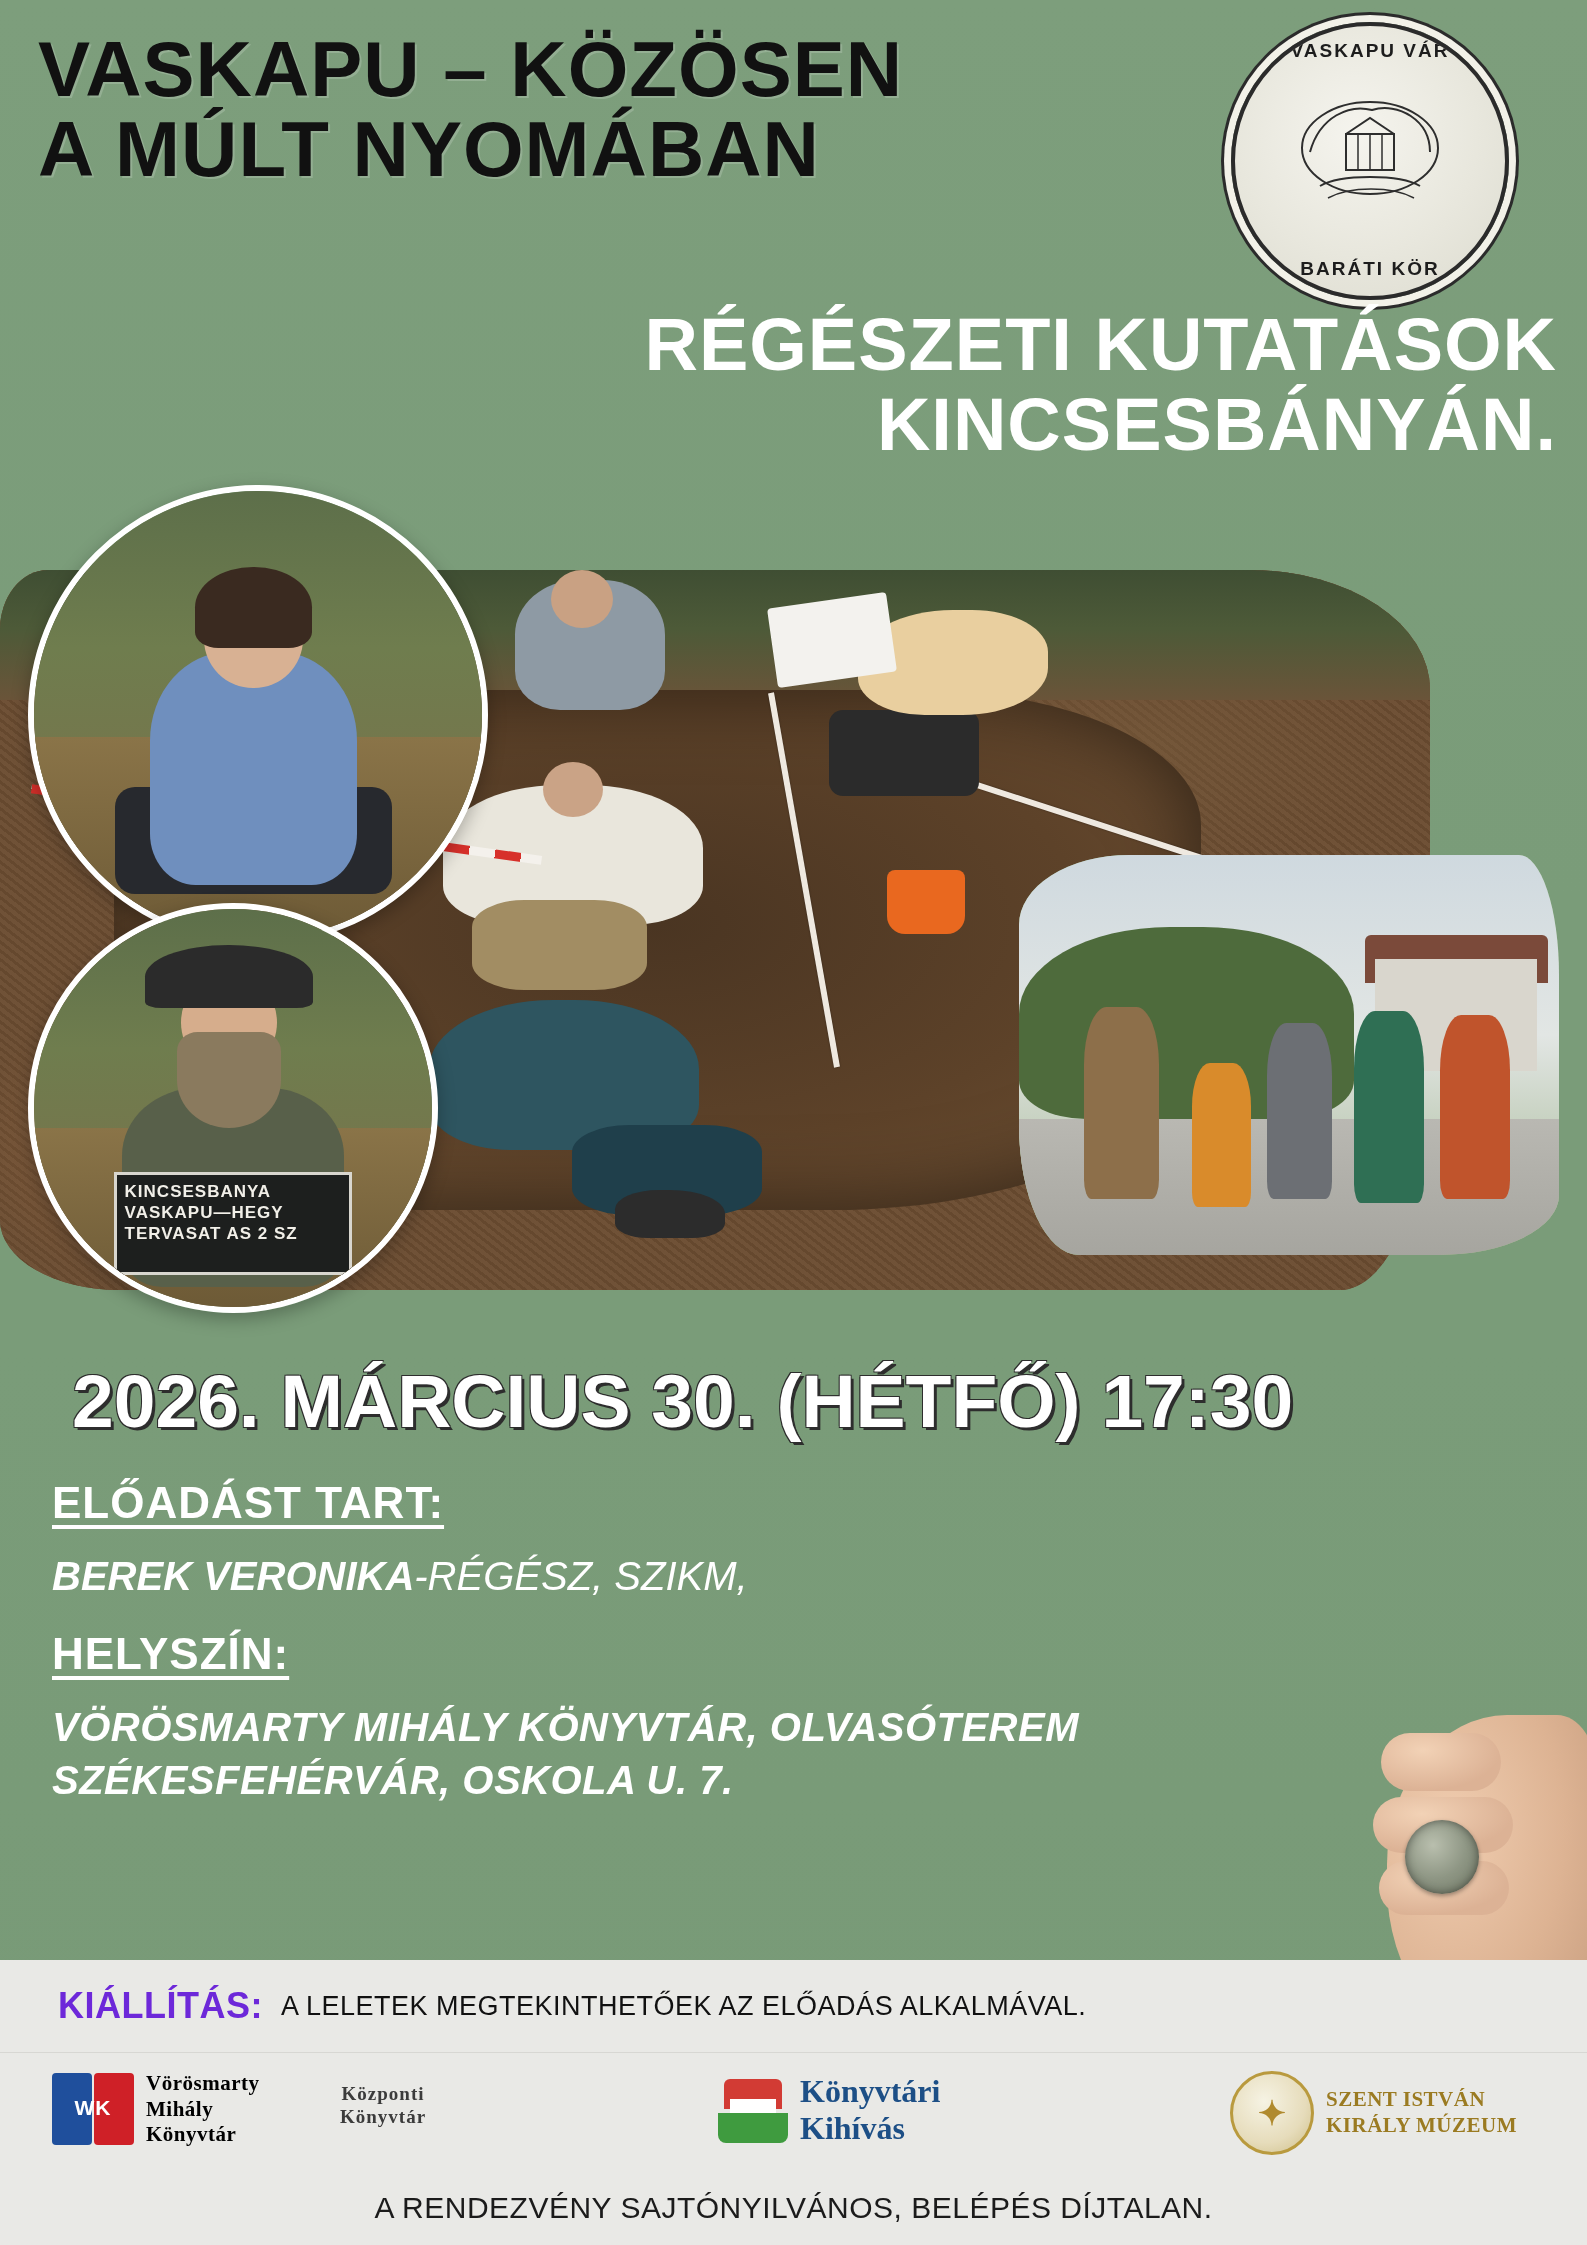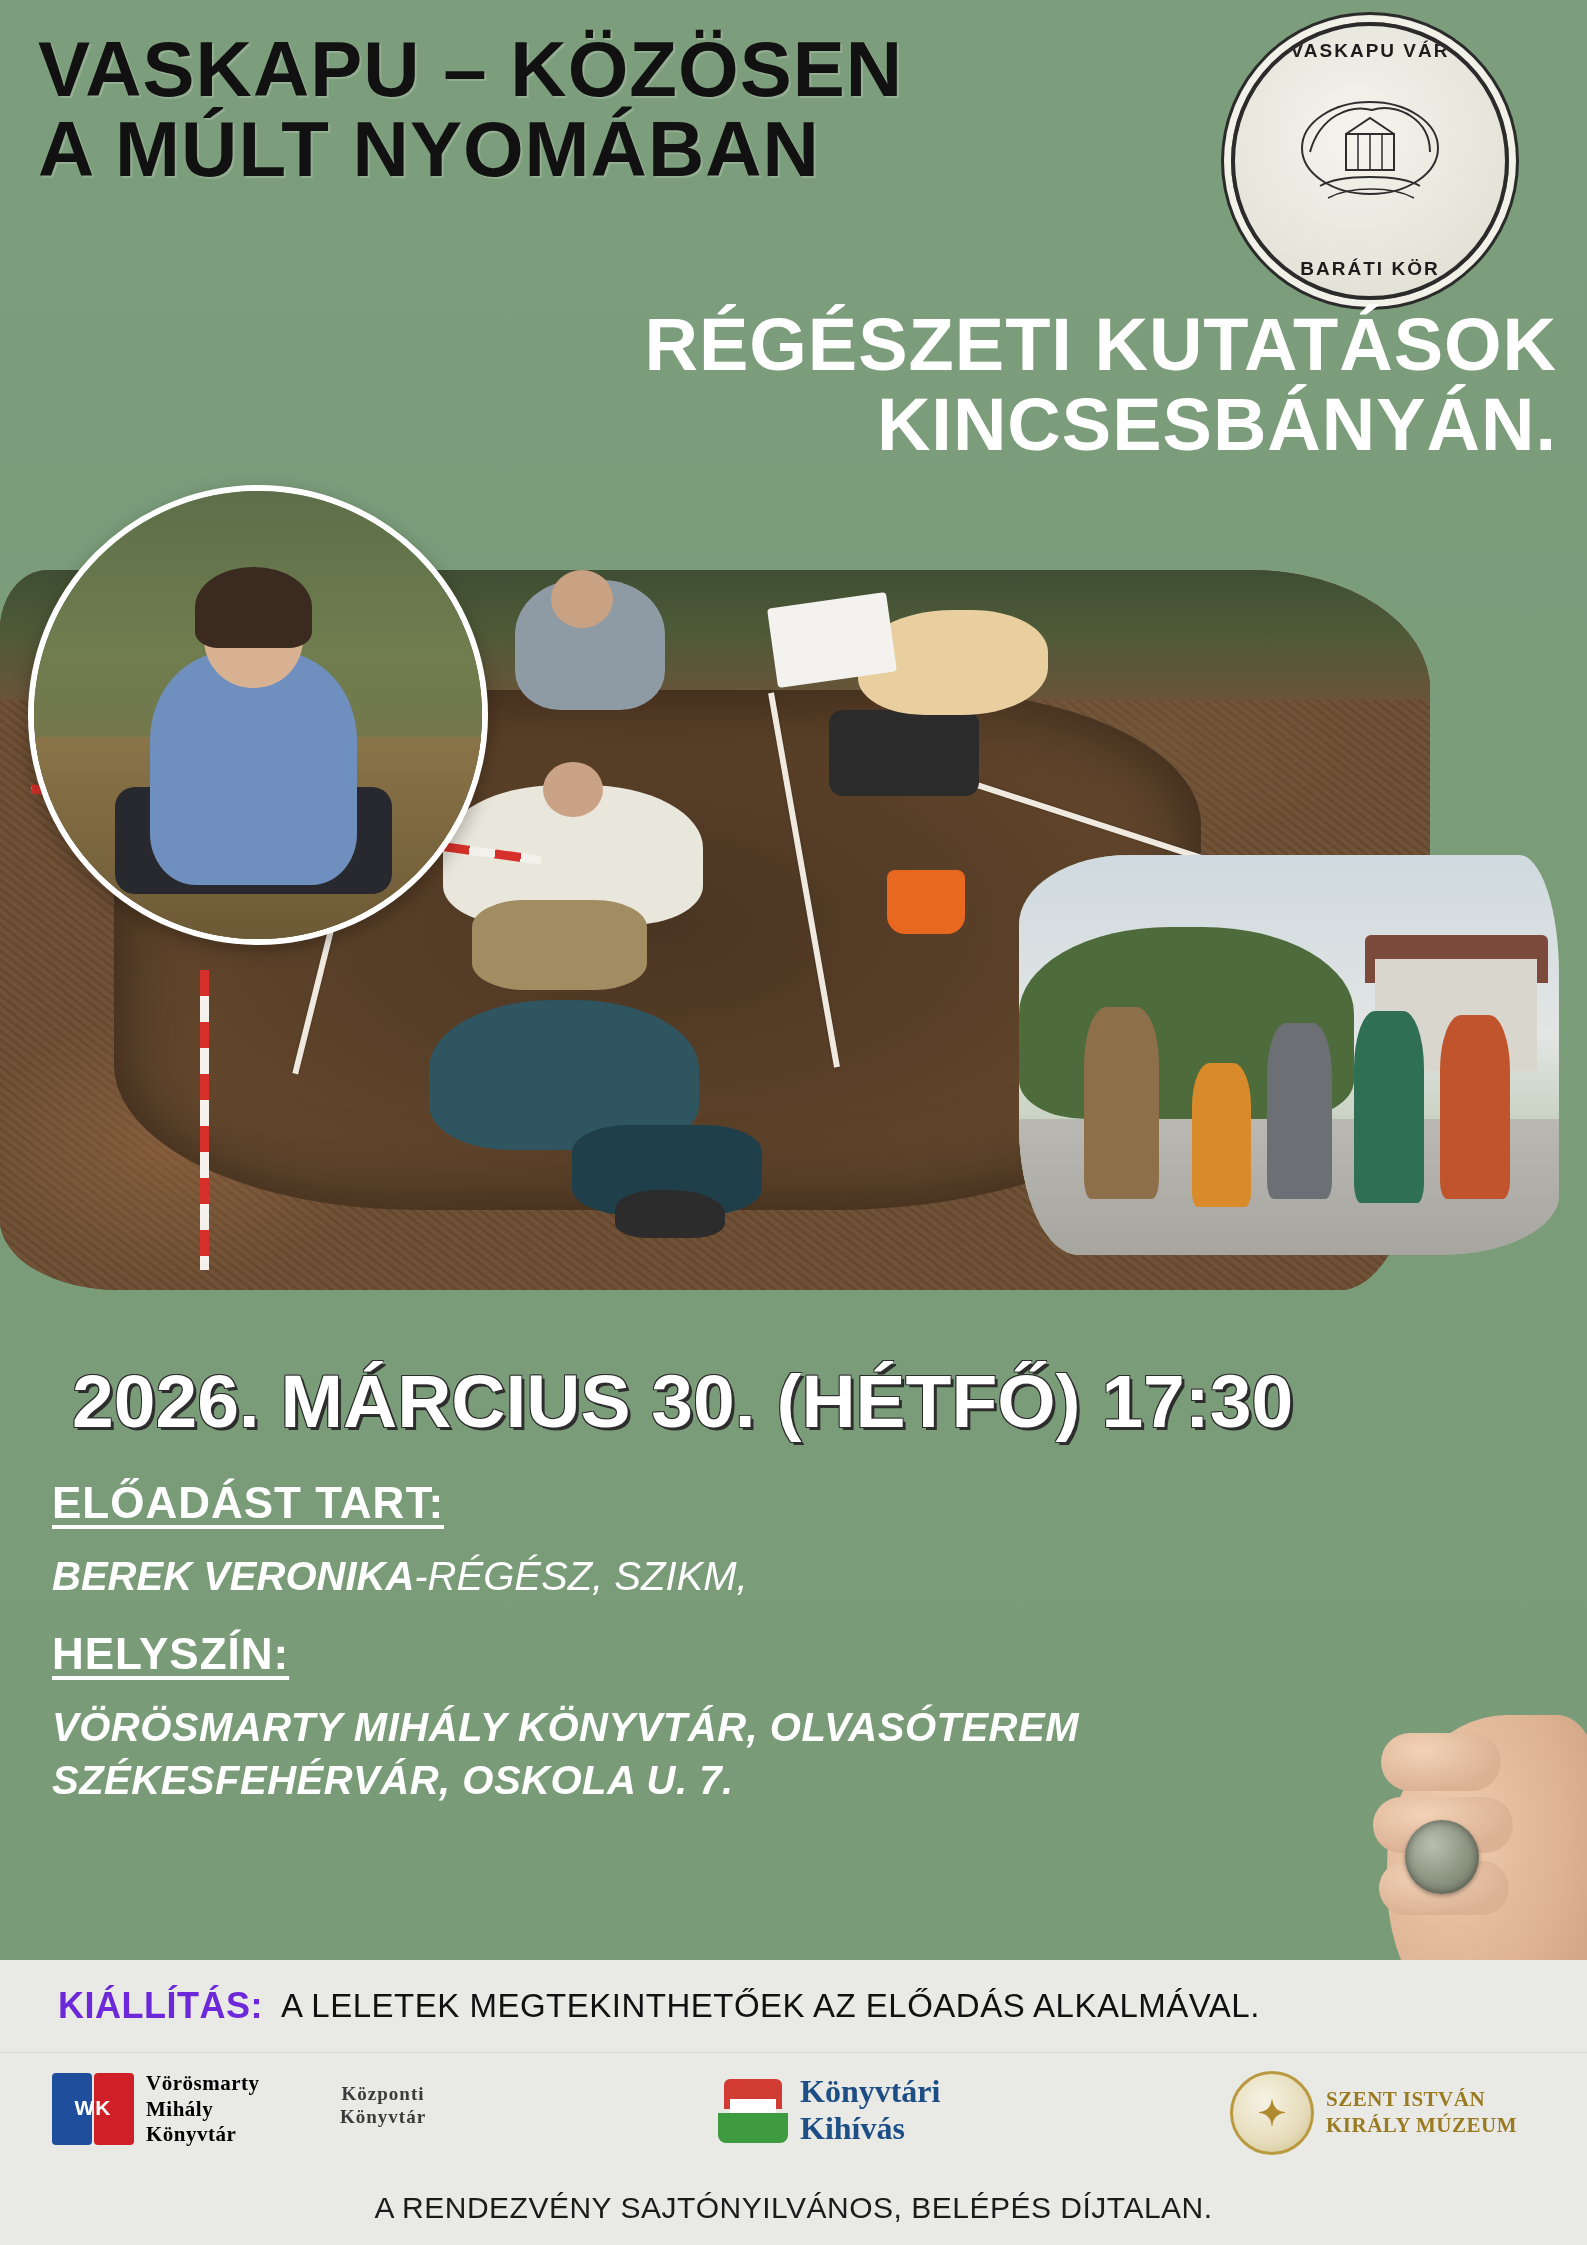--- a/index.html
+++ b/index.html
@@ -332,21 +332,21 @@
   }
   .exhibition .lbl {
     margin-left: 58px;
     font-size: 36px;
     font-weight: bold;
     color: #6d28d9;
     letter-spacing: 0.5px;
   }
   .exhibition .txt {
     margin-left: 18px;
-    font-size: 33px;
+    font-size: 27px;
     color: #111;
     letter-spacing: 0.5px;
   }
 
   
   .footer {
     position: absolute;
     left: 0;
     top: 2052px;
     width: 1587px;
@@ -527,20 +527,29 @@
 
     <div class="circle-photo circle-top">
       <div class="cp-sky"></div>
       <div class="cp-ground"></div>
       <div class="cp-legs"></div>
       <div class="cp-person-body"></div>
       <div class="cp-person-head"></div>
       <div class="cp-hair"></div>
     </div>
 
+    <div class="circle-photo circle-bottom">
+      <div class="cp-sky"></div>
+      <div class="cp-ground"></div>
+      <div class="cp-b-body"></div>
+      <div class="cp-b-head"></div>
+      <div class="cp-beard"></div>
+      <div class="cp-hat"></div>
+      <div class="slate">KINCSESBANYA VASKAPU—HEGY TERVASAT AS 2 SZ</div>
+    </div>
 
     <div class="photo-blob">
       <div class="blob-sky"></div>
       <div class="blob-trees"></div>
       <div class="blob-roof"></div>
       <div class="blob-house"></div>
       <div class="blob-road"></div>
       <div class="p1"></div>
       <div class="p2"></div>
       <div class="p3"></div>

